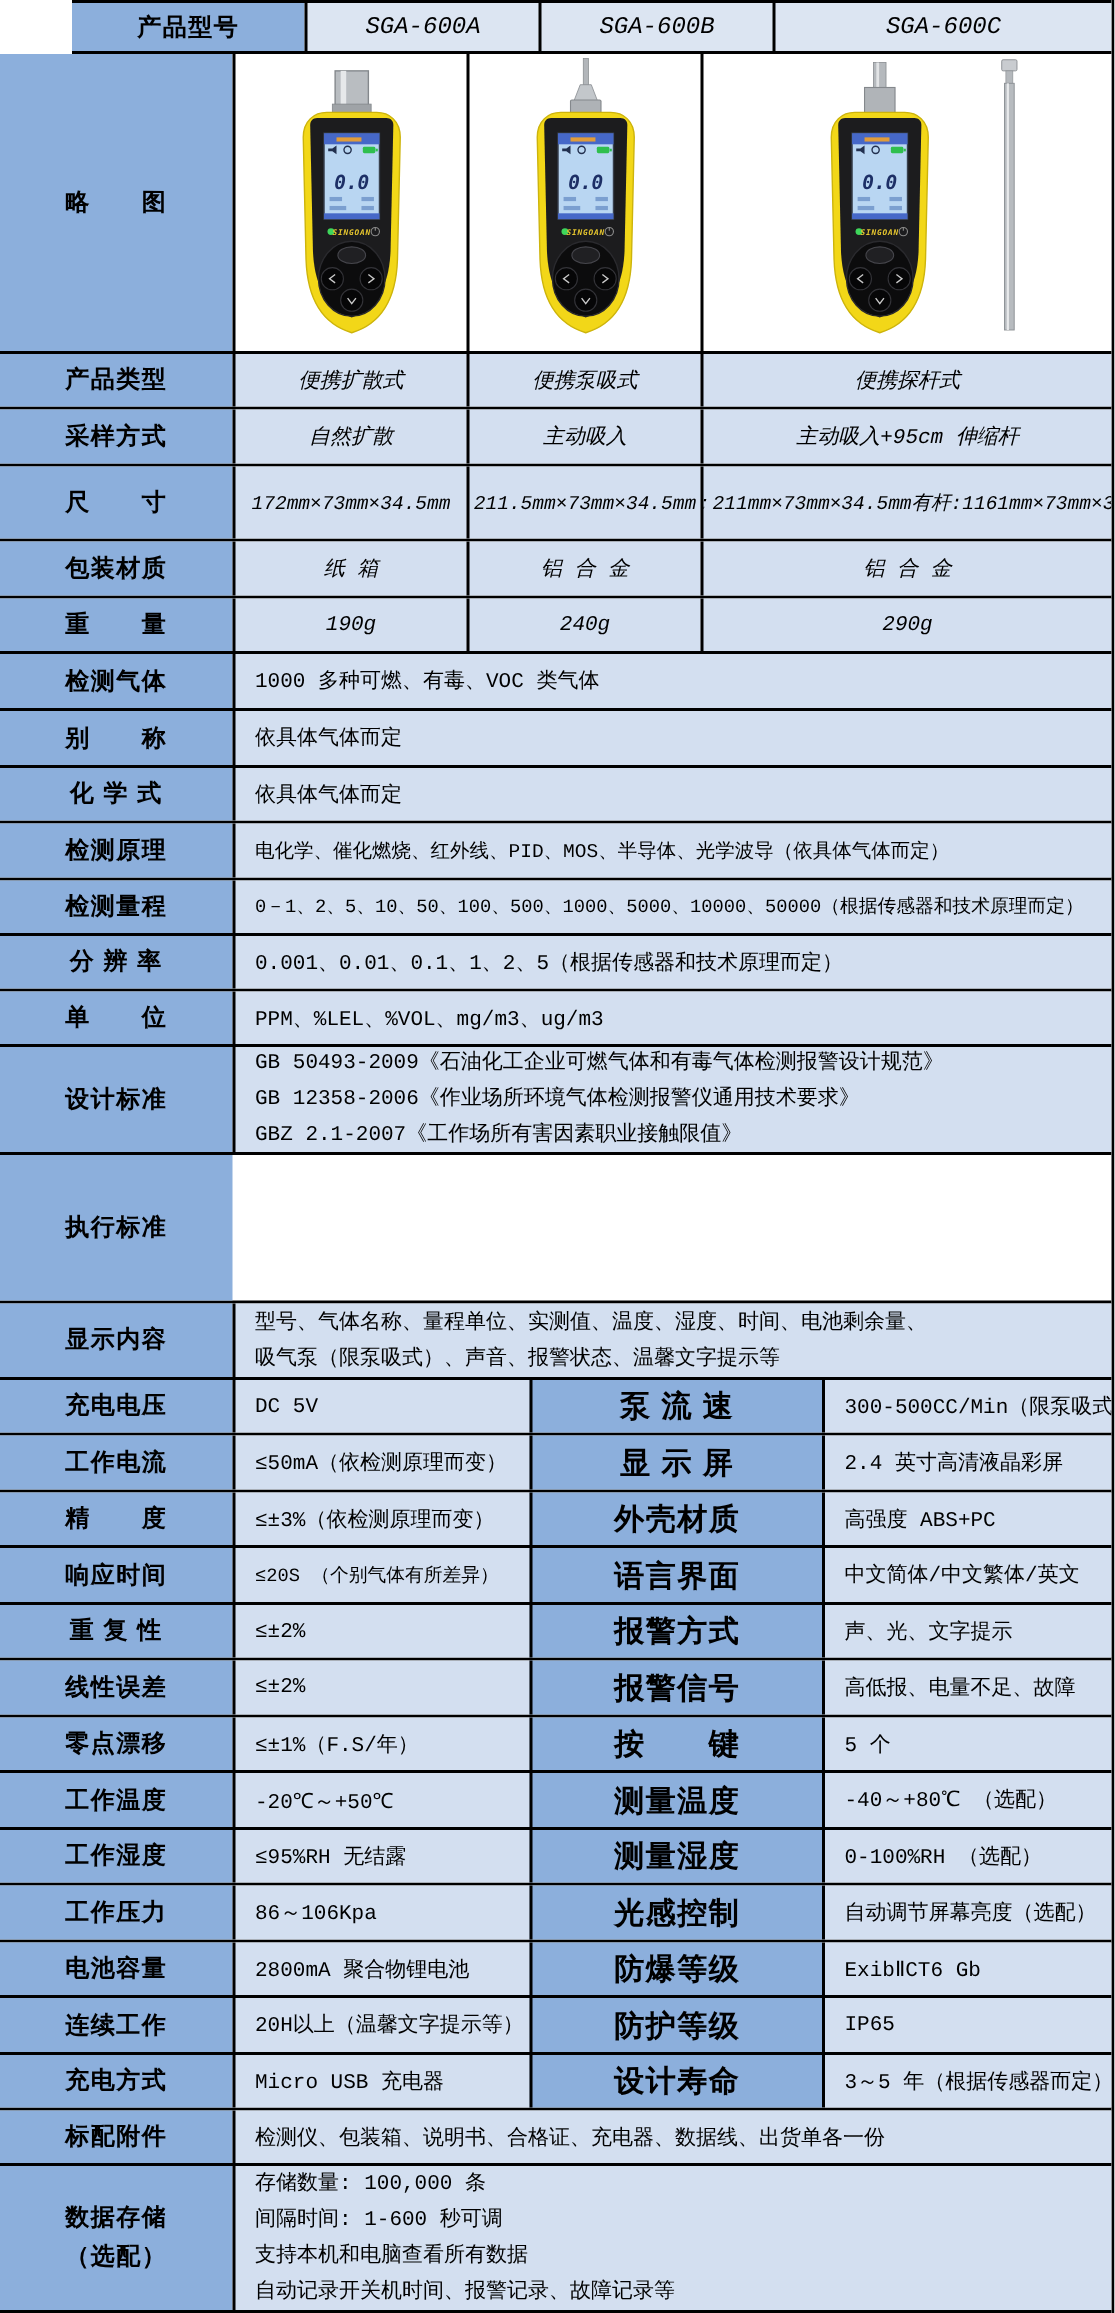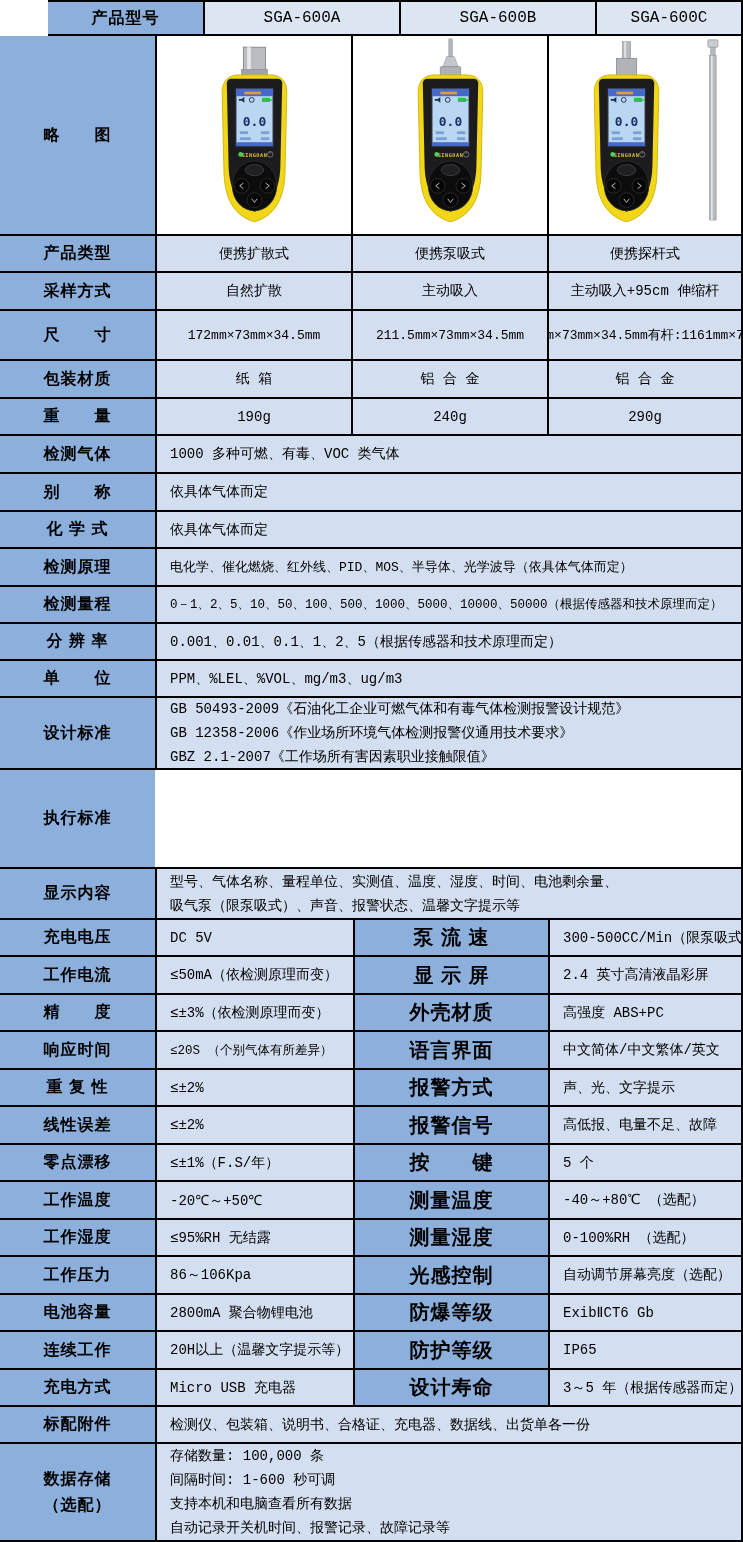--- a/index.html
+++ b/index.html
@@ -14,21 +14,21 @@
          font-family:"Liberation Sans",sans-serif;color:#000;}
   .row{display:flex;border-bottom:2px solid var(--grid);box-sizing:border-box;flex:none;}
   .row.first{border-top:2px solid var(--grid);margin-left:48px;}
   .c{box-sizing:border-box;display:flex;align-items:center;overflow:hidden;}
   .lab{width:155px;flex:none;background:var(--lb);justify-content:center;text-align:center;
        font-weight:bold;font-size:16px;letter-spacing:1px;}
   .val{flex:1;background:var(--vb);border-left:2px solid var(--grid);
        font-family:"Liberation Mono","DejaVu Sans Mono",monospace;font-size:14px;
        padding-left:13px;white-space:nowrap;}
   .tight{font-size:12.5px;}
-  .v3{width:196px;flex:none;justify-content:center;padding-left:0;}
+  .v3{width:156px;flex:none;justify-content:center;padding-left:0;font-style:italic;}
   .v3.last{flex:1;width:auto;}
   .hdrv{background:var(--hb);font-size:16px;}
   .sk{background:#fff;justify-content:center;padding-left:0;}
   .v1{width:198px;flex:none;}
   .lab2{width:195px;flex:none;background:var(--lb);border-left:2px solid var(--grid);
         justify-content:center;text-align:center;font-weight:bold;font-size:20px;letter-spacing:1px;}
   .v2{flex:1;}
   .multi{flex-direction:column;align-items:flex-start;justify-content:center;line-height:24px;white-space:nowrap;}
   .sizec{flex-direction:row;align-items:center;justify-content:center;
          line-height:23px;padding-left:8px;font-size:13px;}

